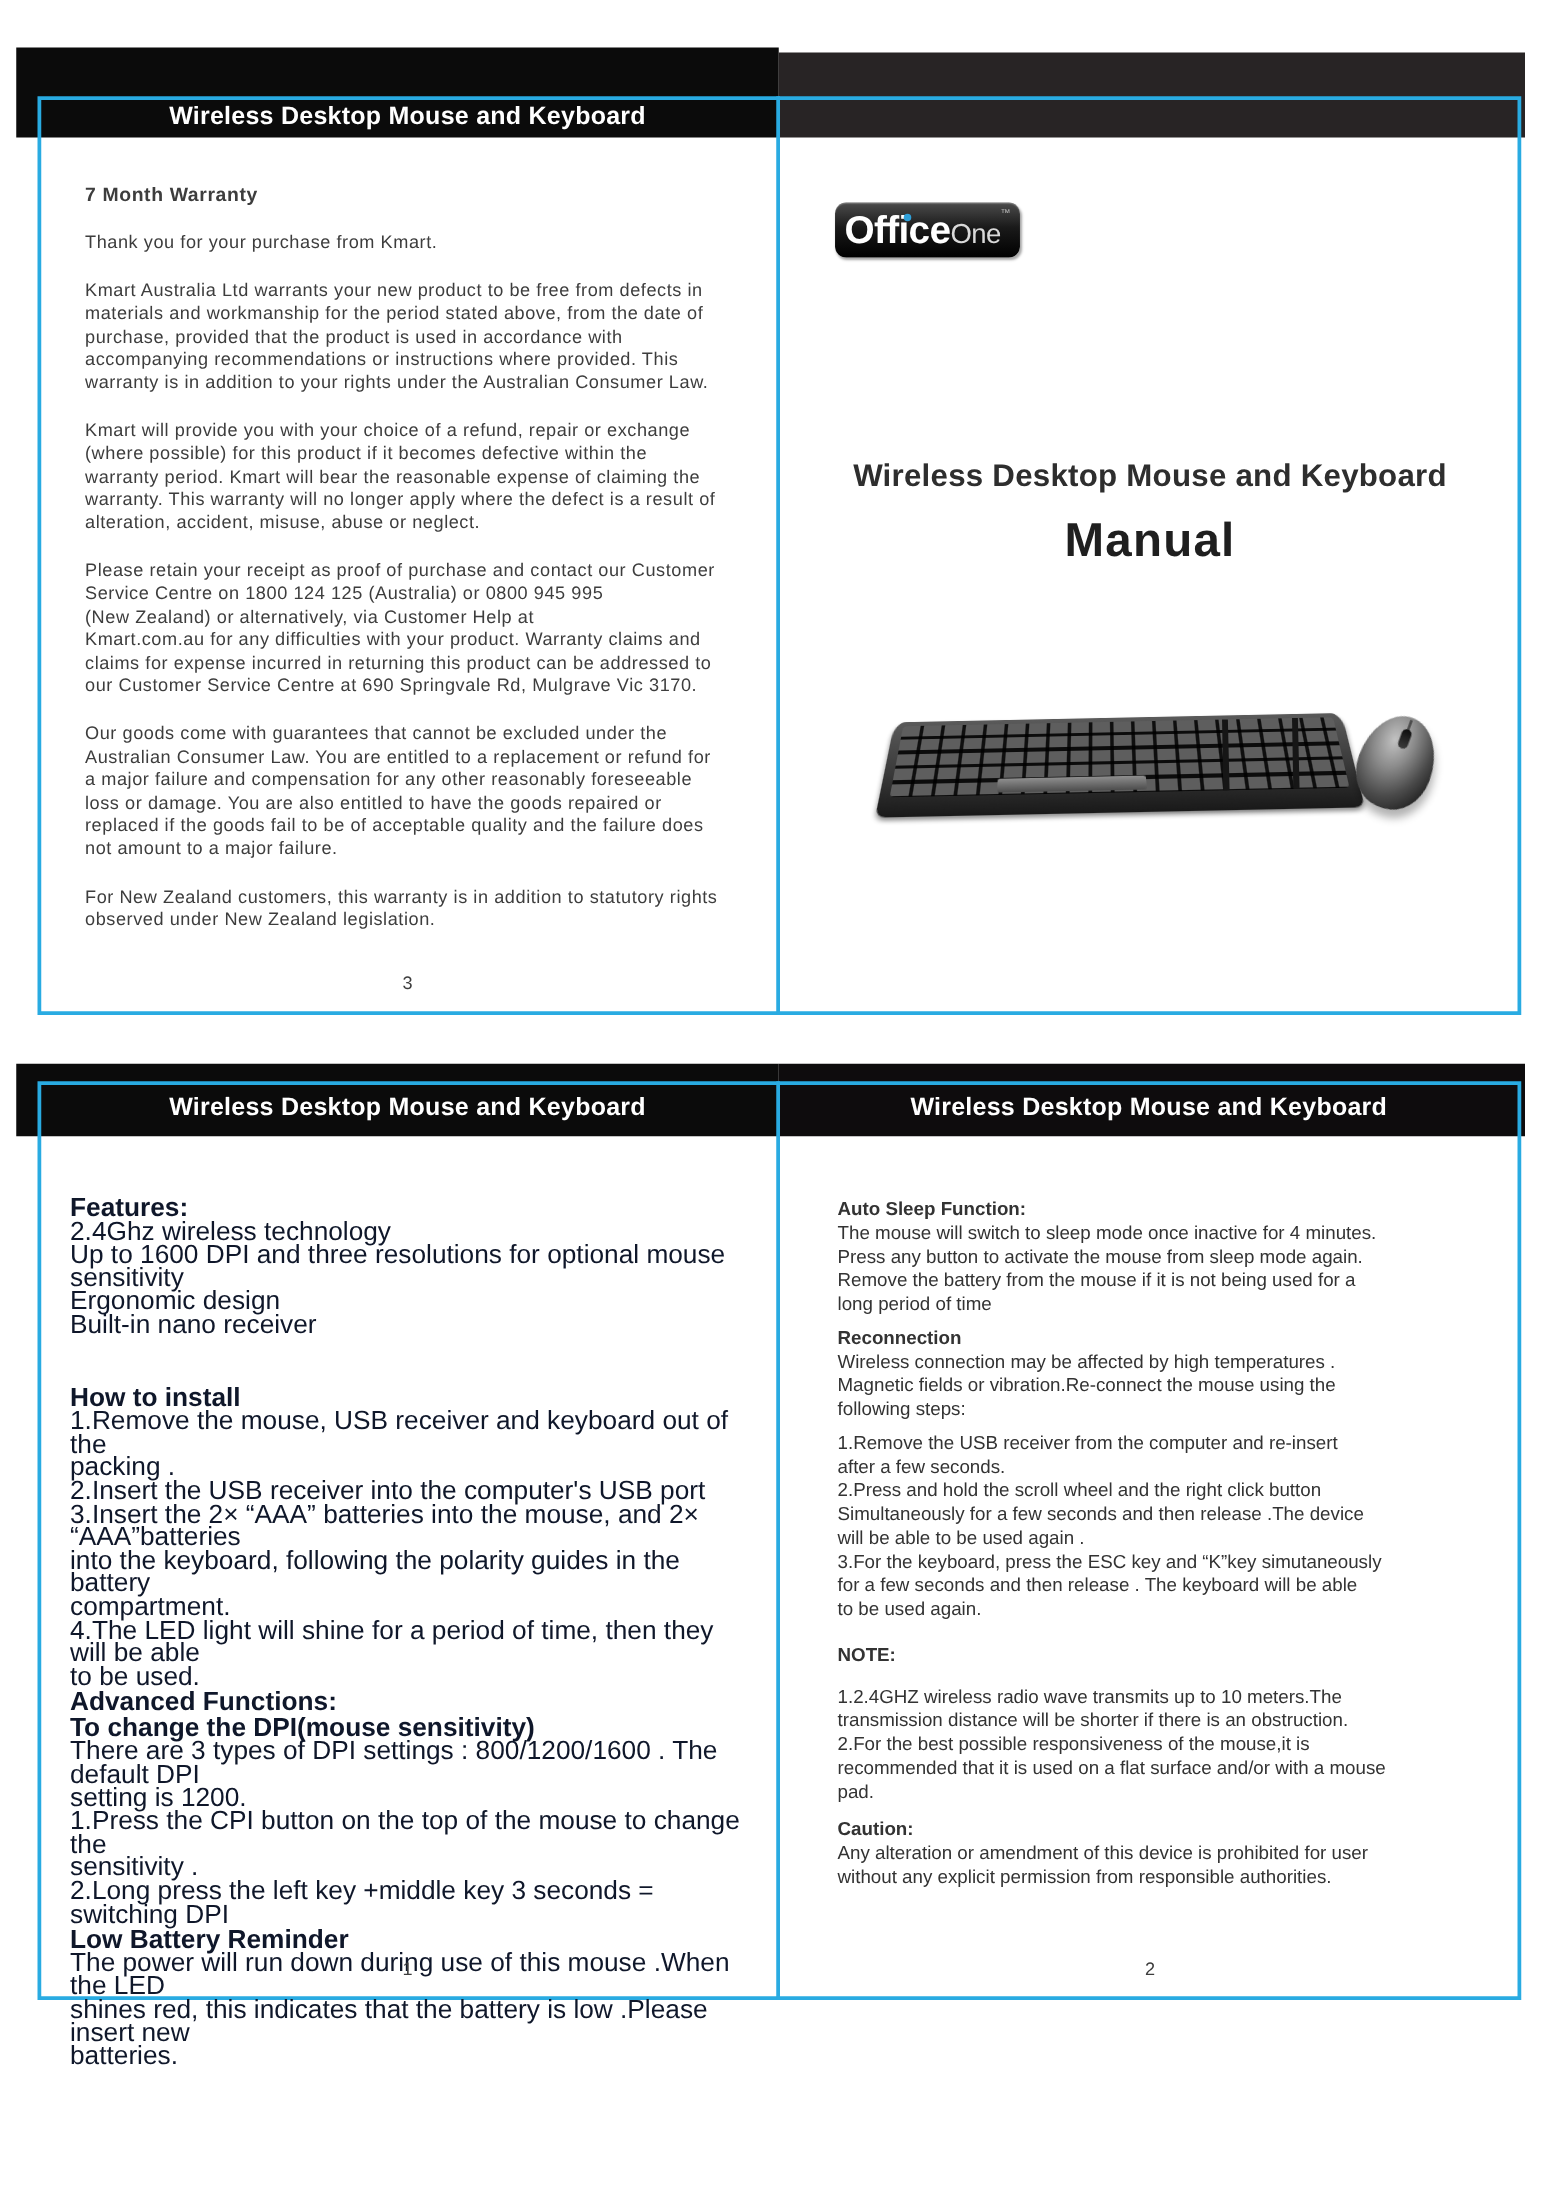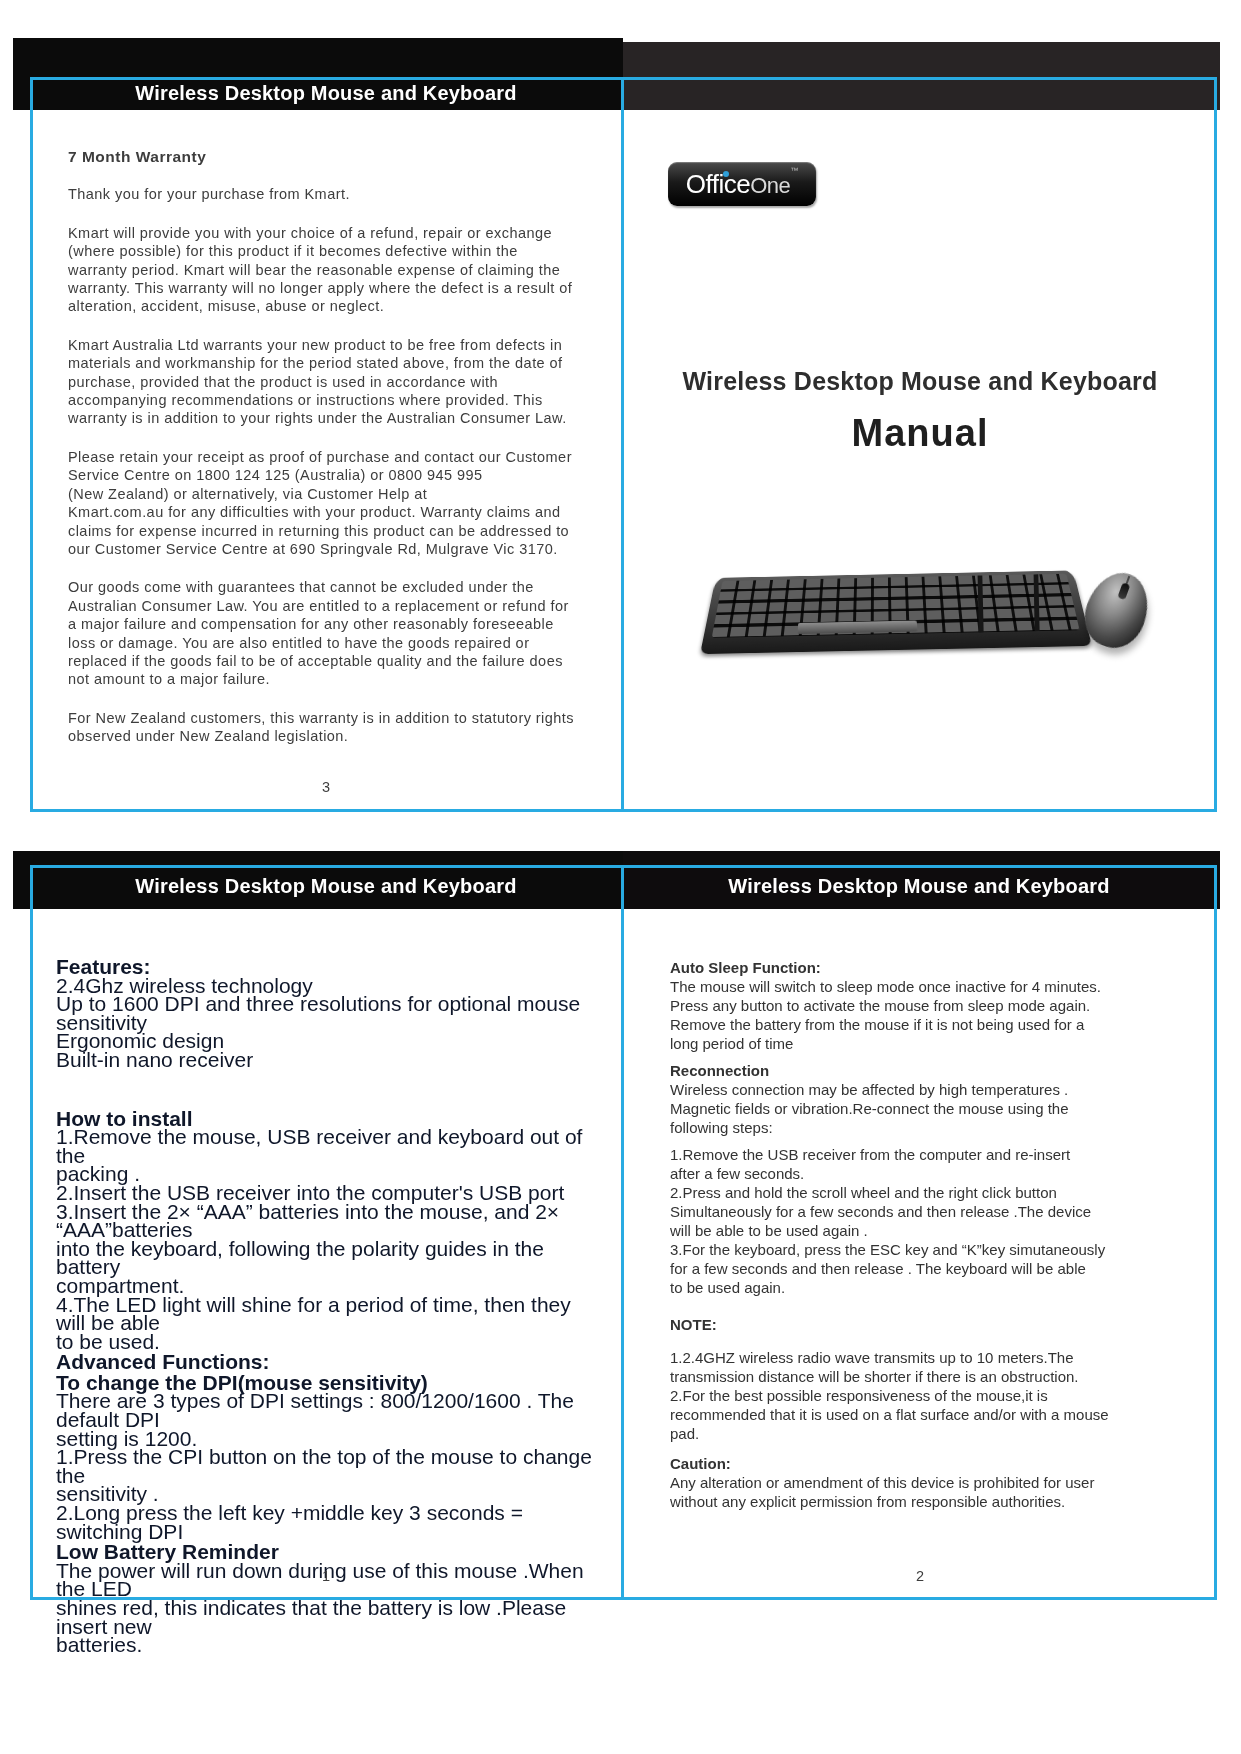--- a/index.html
+++ b/index.html
@@ -36,21 +36,21 @@
   .pagenum{position:absolute;font-size:14.5px;color:#3d3d3d;text-align:center;width:40px;}
   .n3{left:306px;top:779px;}
   .n1{left:306px;top:1568px;}
   .n2{left:900px;top:1568px;}
 
   
   .logo{position:absolute;left:668px;top:162px;width:148px;height:44px;
         background:linear-gradient(180deg,#4c4c4c 0%,#1a1a1a 45%,#000000 100%);
         border-radius:9px;box-shadow:inset 0 1px 1px rgba(255,255,255,0.28), 1px 2px 2px rgba(0,0,0,0.35);
         color:#ffffff;line-height:44px;text-align:center;white-space:nowrap;}
-  .logo .lb{font-weight:normal;font-size:26px;letter-spacing:-0.5px;}
+  .logo .lb{font-weight:bold;font-size:31px;letter-spacing:-0.5px;}
   .logo .ll{font-weight:400;font-size:22px;color:#d9d9d9;letter-spacing:-0.5px;}
   .logo .tm{font-size:8px;color:#bbbbbb;vertical-align:top;line-height:18px;}
   .bluedot{position:absolute;left:55px;top:9px;width:6px;height:6px;border-radius:50%;
            background:#2f9fd8;}
   .covertitle{position:absolute;left:623px;top:367px;width:594px;text-align:center;
               font-size:25px;font-weight:bold;color:#2e2e2e;letter-spacing:0.2px;}
   .manual{position:absolute;left:623px;top:412px;width:594px;text-align:center;
           font-size:38px;font-weight:800;color:#1f1f1f;letter-spacing:1px;}
 
   
@@ -106,30 +106,30 @@
 
   <div class="bar bar-tl"></div>
   <div class="bar bar-tr"></div>
   <div class="frame frame-top"></div>
   <div class="vdiv vdiv-top"></div>
   <div class="bartitle t-tl">Wireless Desktop Mouse and Keyboard</div>
 
   <div class="p3content">
     <div class="h">7 Month Warranty</div>
     <div class="para">Thank you for your purchase from Kmart.</div>
+    <div class="para">Kmart Australia Ltd warrants your new product to be free from defects in
+materials and workmanship for the period stated above, from the date of
+purchase, provided that the product is used in accordance with
+accompanying recommendations or instructions where provided.  This
+warranty is in addition to your rights under the Australian Consumer Law.</div>
     <div class="para">Kmart will provide you with your choice of a refund, repair or exchange
 (where possible) for this product if it becomes defective within the
 warranty period.  Kmart will bear the reasonable expense of claiming the
 warranty.  This warranty will no longer apply where the defect is a result of
 alteration, accident, misuse, abuse or neglect.</div>
-    <div class="para">Kmart Australia Ltd warrants your new product to be free from defects in
-materials and workmanship for the period stated above, from the date of
-purchase, provided that the product is used in accordance with
-accompanying recommendations or instructions where provided.  This
-warranty is in addition to your rights under the Australian Consumer Law.</div>
     <div class="para">Please retain your receipt as proof of purchase and contact our Customer
 Service Centre on 1800 124 125 (Australia) or 0800 945 995
 (New Zealand) or alternatively, via Customer Help at
 Kmart.com.au for any difficulties with your product.  Warranty claims and
 claims for expense incurred in returning this product can be addressed to
 our Customer Service Centre at 690 Springvale Rd, Mulgrave Vic 3170.</div>
     <div class="para">Our goods come with guarantees that cannot be excluded under the
 Australian Consumer Law.  You are entitled to a replacement or refund for
 a major failure and compensation for any other reasonably foreseeable
 loss or damage.  You are also entitled to have the goods repaired or

